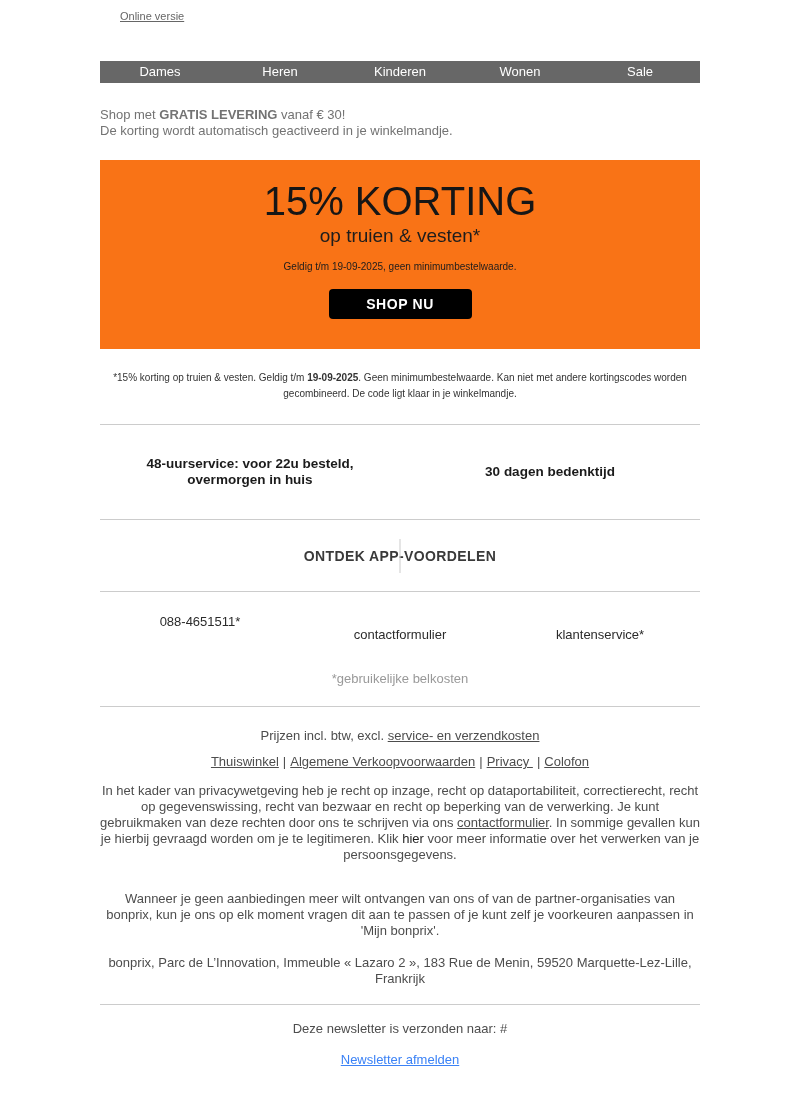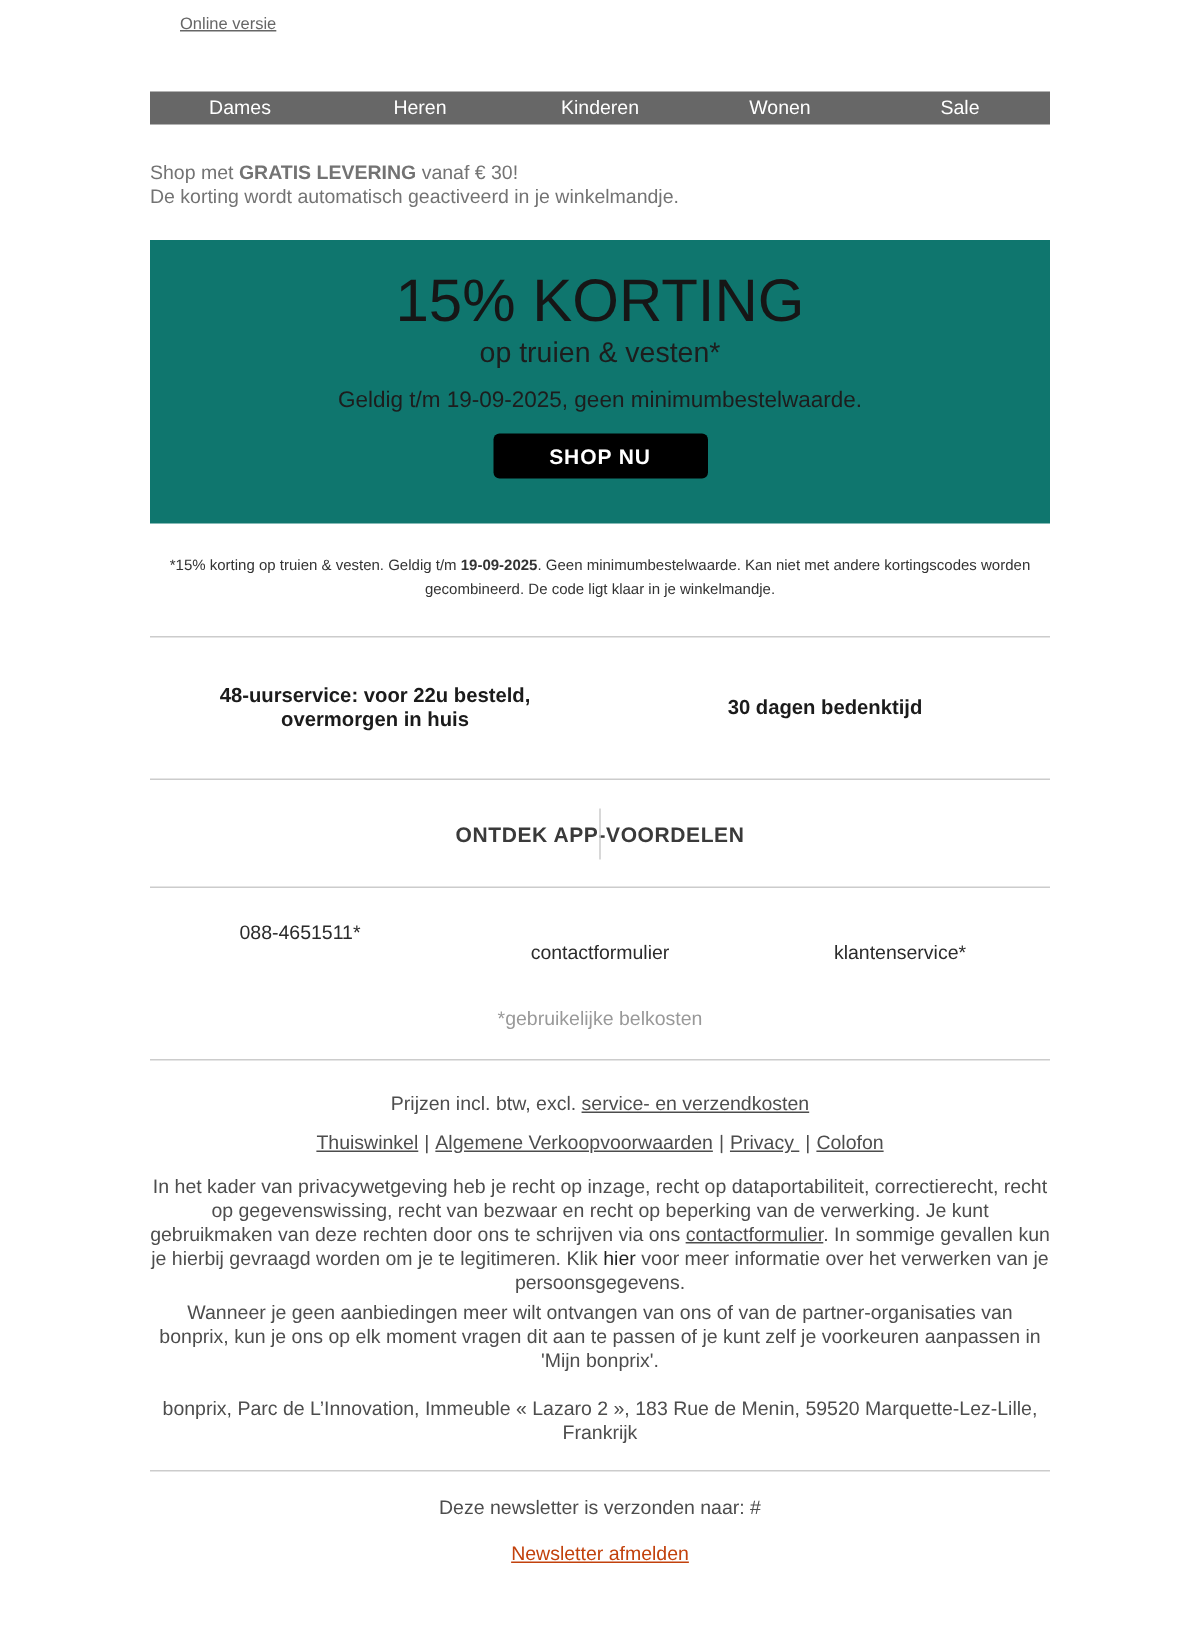--- a/index.html
+++ b/index.html
@@ -21,24 +21,24 @@
   }
   .nav a {
     flex:1; color:#ffffff; font-size:13px; line-height:22px;
     text-align:center; text-decoration:none;
   }
 
   
   .intro { margin-top:24px; text-align:left; font-size:13px; line-height:16px; color:#737373; }
 
   
-  .banner { margin-top:21px; background:#0f766e; text-align:center; padding:18px 0 30px; }
+  .banner { margin-top:21px; background:#f97316; text-align:center; padding:18px 0 30px; }
   .banner-title   { font-size:40px; line-height:46px; font-weight:400; color:#161616; }
   .banner-subtitle{ font-size:19px; line-height:23px; color:#1d1d1d; }
-  .banner-validity{ margin-top:11px; font-size:15px; line-height:18px; color:#1d1d1d; }
+  .banner-validity{ margin-top:11px; font-size:10px; line-height:18px; color:#1d1d1d; }
   .cta {
     display:inline-block; margin-top:13px; width:143px; height:30px; line-height:30px;
     background:#000000; color:#ffffff; font-size:14px; font-weight:700;
     letter-spacing:0.6px; text-decoration:none; border-radius:4px; text-align:center;
   }
 
   
   .fine-print { margin-top:21px; text-align:center; font-size:10px; line-height:16px; color:#333; }
 
   hr.rule { border:none; border-top:1px solid #cccccc; height:0; }
@@ -73,26 +73,26 @@
   .r2 { margin-top:19px; }
 
   
   .footer { text-align:center; font-size:13px; line-height:16px; color:#4d4d4d; }
   .footer a { color:#4d4d4d; text-decoration:underline; }
   .footer a.link-plain { color:#1f1f1f; text-decoration:none; }
   .prices      { margin-top:21px; }
   .legal       { margin-top:10px; }
   .legal .sep  { margin:0 4px; }
   .privacy-par { margin-top:13px; }
-  .partner-par { margin-top:4px; }
+  .partner-par { margin-top:28px; }
   .address-par { margin-top:16px; }
   .r3 { margin-top:17px; }
   .sent-to { margin-top:16px; text-align:center; font-size:13px; line-height:16px; color:#4d4d4d; }
   .unsub    { margin-top:15px; text-align:center; font-size:13px; line-height:16px; }
-  .unsub a  { color:#c2410c; text-decoration:underline; }
+  .unsub a  { color:#3b82f6; text-decoration:underline; }
 </style>
 </head>
 <body>
 
 <div class="page">
 
   <div class="preheader">
     <a href="#">Online versie</a>
   </div>
 

